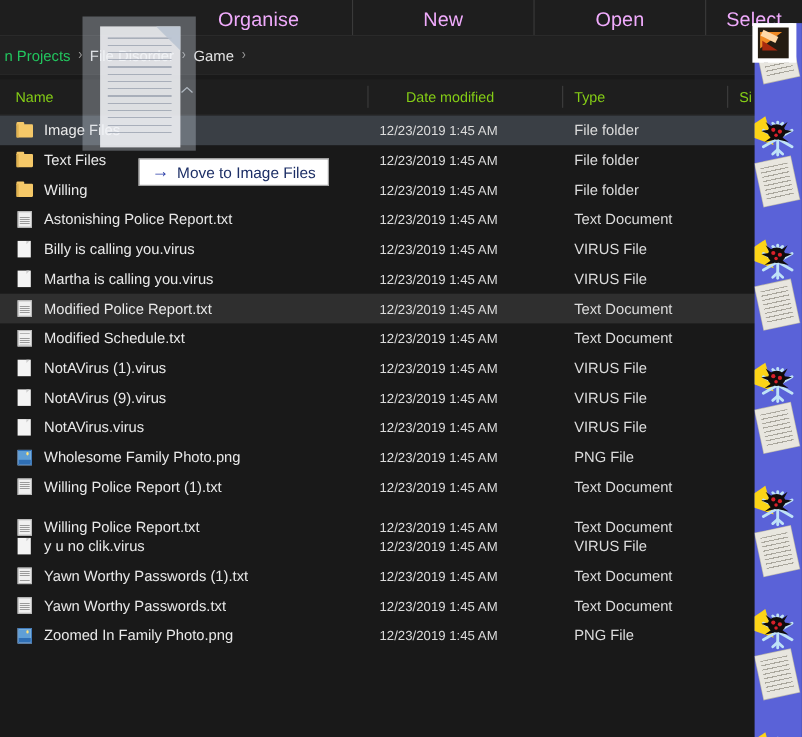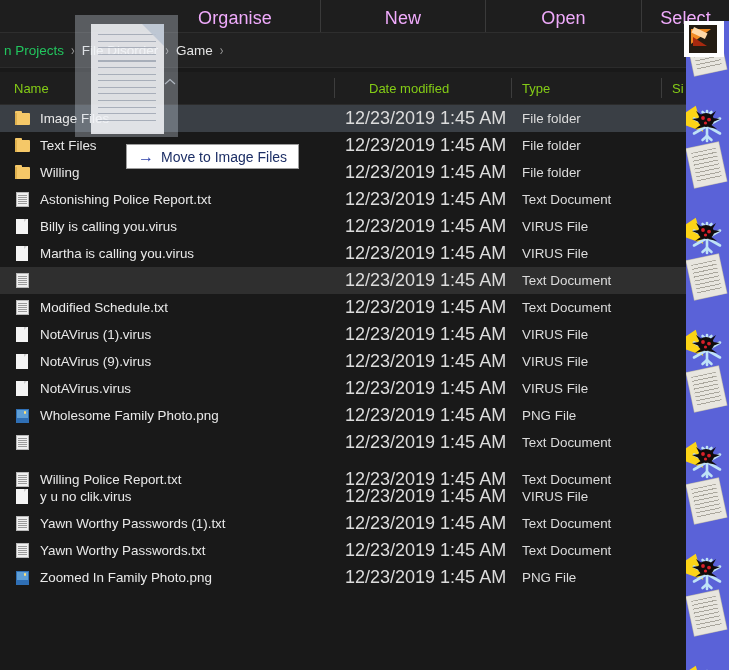--- a/index.html
+++ b/index.html
@@ -36,21 +36,21 @@
   .sort-chev{position:absolute;top:6px;width:12px;height:8px;}
   .colhead-underline{position:absolute;left:0;top:104px;width:729px;height:1px;background:#2b2b2b;}
 
   
   .filelist{position:absolute;left:0;top:105px;width:729px;height:565px;background:#191919;}
   .row{position:absolute;left:0;width:729px;height:27px;display:flex;align-items:center;}
   .row.sel{background:#2f2f2f;}
   .row.drop{background:#3a3f45;}
   .cell-name{position:absolute;left:14px;display:flex;align-items:center;gap:9px;}
   .fname{font-size:13.4px;color:#e9e9e9;white-space:nowrap;}
-  .cell-date{position:absolute;left:345px;font-size:18px;color:#dcdcdc;white-space:nowrap;}
+  .cell-date{position:absolute;left:345px;font-size:12px;color:#dcdcdc;white-space:nowrap;}
   .cell-type{position:absolute;left:522px;font-size:13.4px;color:#dcdcdc;white-space:nowrap;}
 
   
   .ico{width:17px;height:17px;flex:0 0 17px;position:relative;}
 
   
   .ico-folder .f-back{position:absolute;left:1px;top:2.5px;width:15px;height:12.5px;background:#f5c868;border-radius:0 1px 1px 1px;}
   .ico-folder .f-tab{position:absolute;left:1px;top:1px;width:7px;height:3px;background:#f5c868;border-radius:1px 1px 0 0;}
   .ico-folder .f-shade{position:absolute;left:1px;top:2.5px;width:2.2px;height:12.5px;background:#e0b250;}
 
@@ -227,20 +227,21 @@
         </div>
         <div class="cell-date">12/23/2019 1:45 AM</div>
         <div class="cell-type">VIRUS File</div>
       </div>
       <div class="row sel" style="top: 162px;">
         <div class="cell-name">
           <span class="ico ico-doc">
             <i class="p-body"></i>
             <i class="p-lines"></i>
           </span>
+          <span class="fname">Modified Police Report.txt</span>
         </div>
         <div class="cell-date">12/23/2019 1:45 AM</div>
         <div class="cell-type">Text Document</div>
       </div>
       <div class="row" style="top: 189px;">
         <div class="cell-name">
           <span class="ico ico-doc">
             <i class="p-body"></i>
             <i class="p-lines"></i>
           </span>
@@ -294,20 +295,21 @@
         </div>
         <div class="cell-date">12/23/2019 1:45 AM</div>
         <div class="cell-type">PNG File</div>
       </div>
       <div class="row" style="top: 324px;">
         <div class="cell-name">
           <span class="ico ico-doc">
             <i class="p-body"></i>
             <i class="p-lines"></i>
           </span>
+          <span class="fname">Willing Police Report (1).txt</span>
         </div>
         <div class="cell-date">12/23/2019 1:45 AM</div>
         <div class="cell-type">Text Document</div>
       </div>
       <div class="row" style="top: 361px;">
         <div class="cell-name">
           <span class="ico ico-doc">
             <i class="p-body"></i>
             <i class="p-lines"></i>
           </span>

